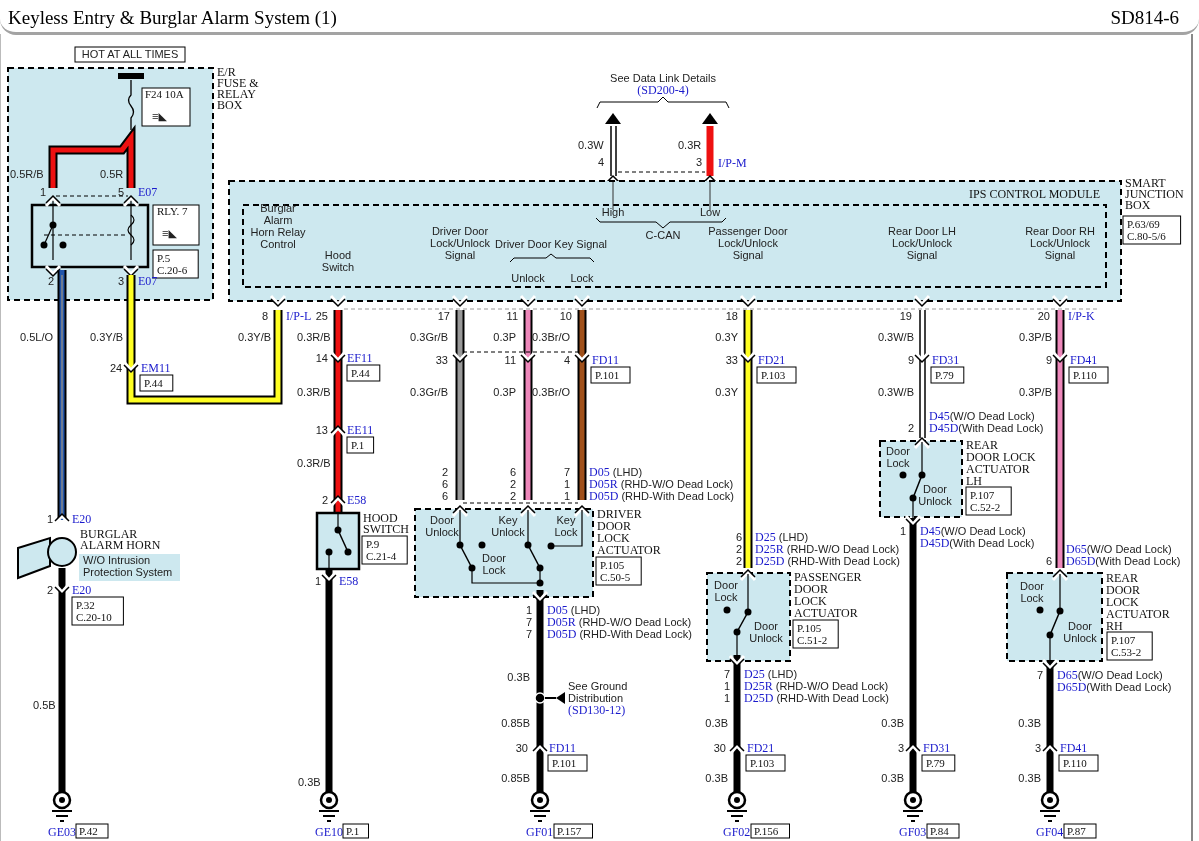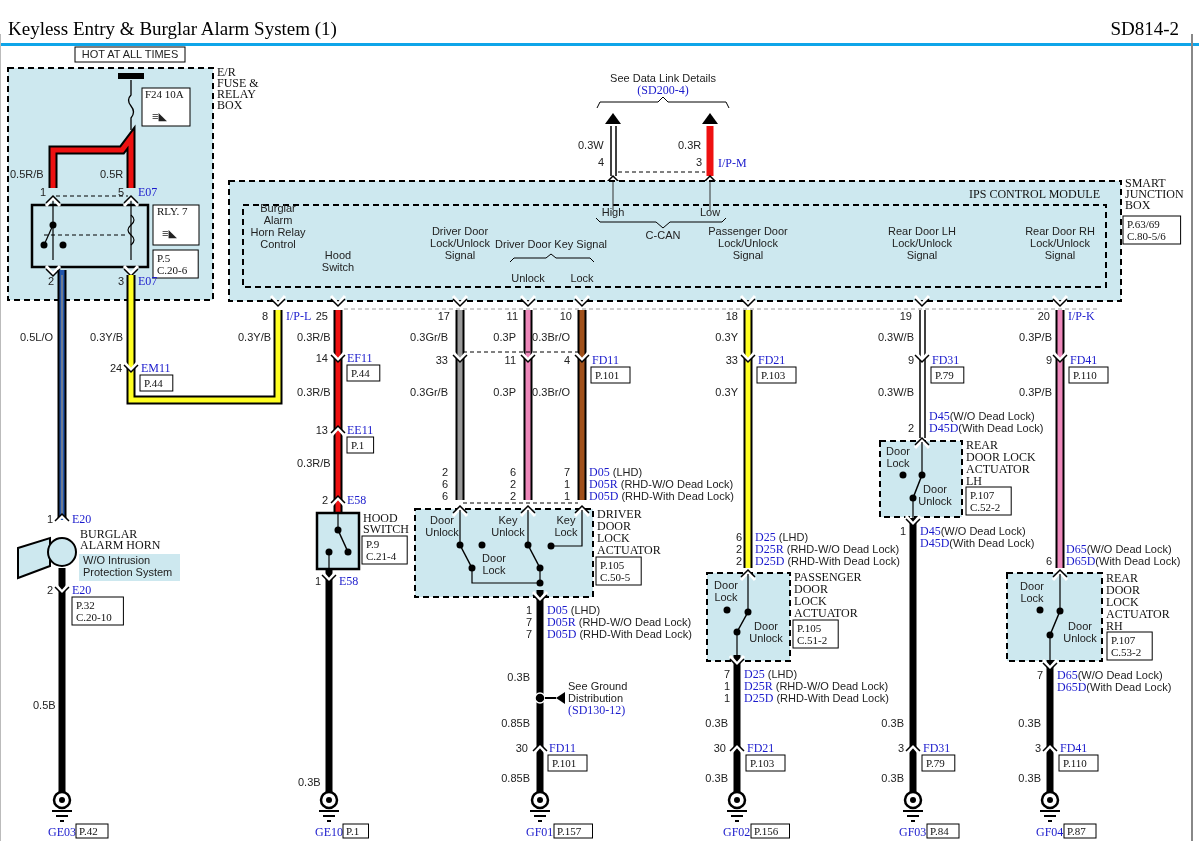--- a/index.html
+++ b/index.html
@@ -1,32 +1,32 @@
 <!DOCTYPE html>
 <html><head>
 <meta charset="utf-8">
 <style>
   html, body { margin: 0; padding: 0; background: #ffffff; }
   body { width: 1199px; height: 841px; overflow: hidden; position: relative; font-family: "Liberation Sans", sans-serif; }
-  #header { position: absolute; left: 0; top: 12px; width: 1199px; height: 34px; border-bottom: 3px solid #0ea5e9; box-sizing: border-box; }
+  #header { position: absolute; left: 0; top: 1px; width: 1199px; height: 34px; border-bottom: 3px solid #a3a3a3; box-sizing: border-box; border-radius: 16px; }
   #title { position: absolute; left: 8px; top: 6px; font-family: "Liberation Serif", serif; font-size: 19px; color: #000; }
   #code { position: absolute; right: 20px; top: 6px; font-family: "Liberation Serif", serif; font-size: 19px; color: #000; }
   #frame { position: absolute; left: 0; top: 34px; width: 1193px; height: 807px; border-right: 2px solid #888; border-left: 1px solid #bbb; box-sizing: border-box; }
   svg { position: absolute; left: 0; top: 0; }
   .t { font-family: "Liberation Sans", sans-serif; font-size: 11px; fill: #222; }
   .s { font-family: "Liberation Serif", serif; font-size: 12px; fill: #111; }
   .b { font-family: "Liberation Serif", serif; font-size: 12px; fill: #1a1acc; }
   .ref { font-family: "Liberation Serif", serif; font-size: 11px; fill: #111; }
 </style>
 </head>
 <body>
 
 <div id="header">
   <span id="title">Keyless Entry &amp; Burglar Alarm System (1)</span>
-  <span id="code">SD814-2</span>
+  <span id="code">SD814-6</span>
 </div>
 <div id="frame"></div>
 
 <svg id="schematic" width="1199" height="841" viewBox="0 0 1199 841">
     <rect x="75" y="47" width="110" height="15" fill="#fff" stroke="#000" stroke-width="1" stroke-dasharray=""></rect>
     <text x="130" y="58" class="t" text-anchor="middle">HOT AT ALL TIMES</text>
     <rect x="8" y="68" width="205" height="232" fill="#cde8ef" stroke="#000" stroke-width="2" stroke-dasharray="6,4"></rect>
     <text x="217" y="76" class="s" text-anchor="start">E/R</text>
     <text x="217" y="87" class="s" text-anchor="start">FUSE &amp;</text>
     <text x="217" y="98" class="s" text-anchor="start">RELAY</text>

